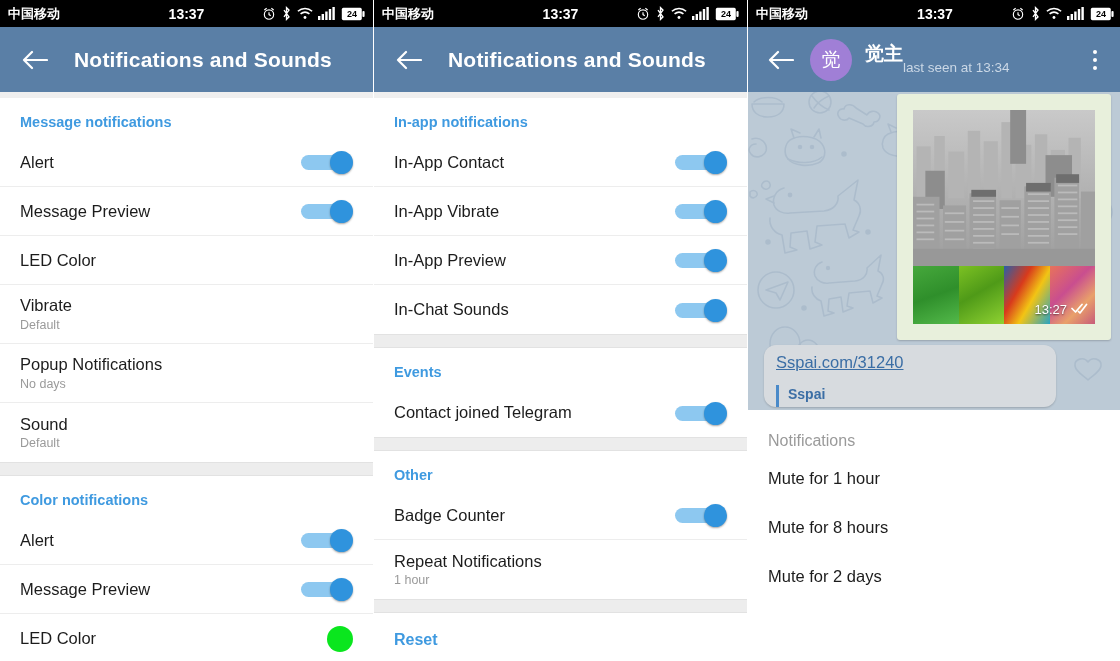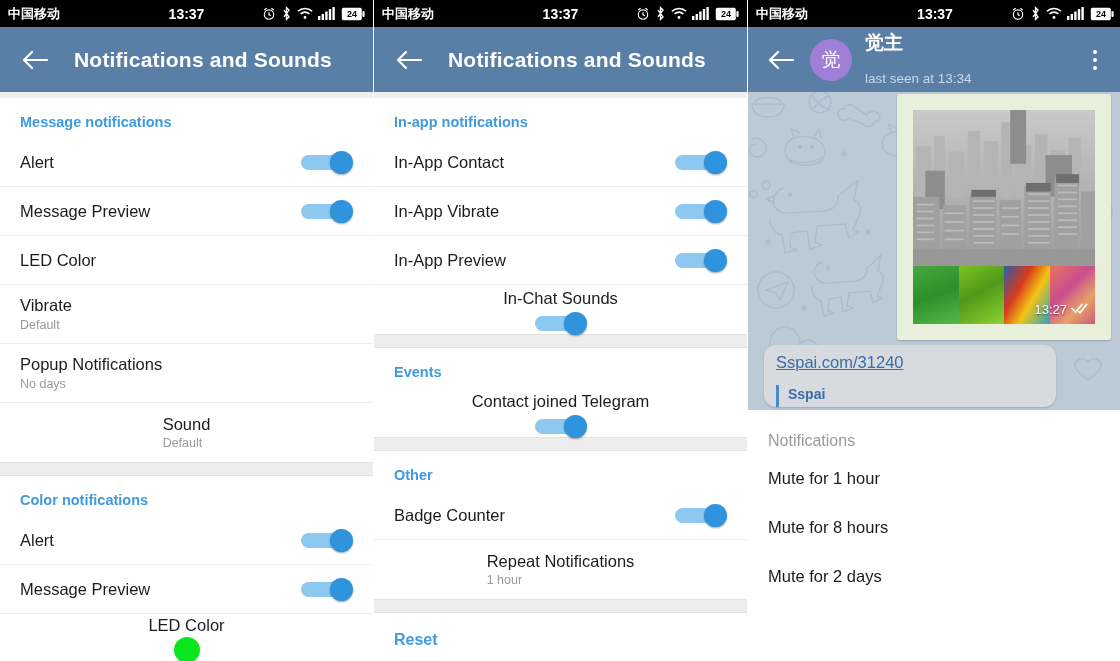--- a/index.html
+++ b/index.html
@@ -36,39 +36,39 @@
   .appbar .title { font-size:21px; font-weight:bold; margin-left:22px;
                    letter-spacing:0.2px; }
   .appbar-strip { height:6px; background:#efefef; }
 
   
   .appbar.chat { padding-left:16px; }
   .appbar.chat .back { margin-right:12px; }
   .avatar { width:42px; height:42px; border-radius:50%; background:#a07fd6;
             color:#ffffff; display:flex; align-items:center; justify-content:center;
             font-size:19px; flex:0 0 auto; }
-  .chat-names { margin-left:13px; display:flex; flex-direction:column; justify-content:center; }
+  .chat-names { margin-left:13px; display:flex; flex-direction:row; justify-content:center; }
   .chat-name { font-size:19px; font-weight:bold; line-height:1.15; }
   .chat-sub { font-size:13.5px; color:#cbd8e6; line-height:1.3; margin-top:16px; }
   .menu-dots { margin-left:auto; margin-right:14px; width:26px; height:34px;
                display:flex; flex-direction:column; align-items:center;
                justify-content:center; gap:4px; cursor:pointer; }
   .menu-dots i { width:4px; height:4px; border-radius:50%; background:#ffffff; display:block; }
 
   
   .list { background:#ffffff; }
   .section-head { color:#3f9ae0; font-size:14.5px; font-weight:bold;
                   padding:16px 20px 8px 20px; }
   .row { min-height:49px; padding:0 20px; display:flex; align-items:center;
          border-bottom:1px solid #ededed; background:#ffffff; }
   .row .texts { display:flex; flex-direction:column; justify-content:center; flex:1 1 auto; }
   .row .lbl { font-size:16.5px; color:#1c1c1c; line-height:1.25; }
   .row .sub { font-size:12.5px; color:#9a9a9a; margin-top:2px; line-height:1.2; }
   .row.two { min-height:59px; }
-  .row.nodiv { border-bottom:none;flex-direction:column; }
+  .row.nodiv { border-bottom:none; }
   .divider-band { height:14px; background:#ededed; border-top:1px solid #e2e2e2;
                   border-bottom:1px solid #e2e2e2; }
 
   
   .toggle { width:52px; height:22px; position:relative; flex:0 0 auto; cursor:pointer; }
   .toggle .track { position:absolute; left:0; top:4px; width:44px; height:15px;
                    border-radius:8px; background:#8dc8f0; }
   .toggle .thumb { position:absolute; right:0; top:0; width:23px; height:23px;
                    border-radius:50%; background:#2f93dd;
                    box-shadow:0 1px 2px rgba(0,0,0,0.35); }

